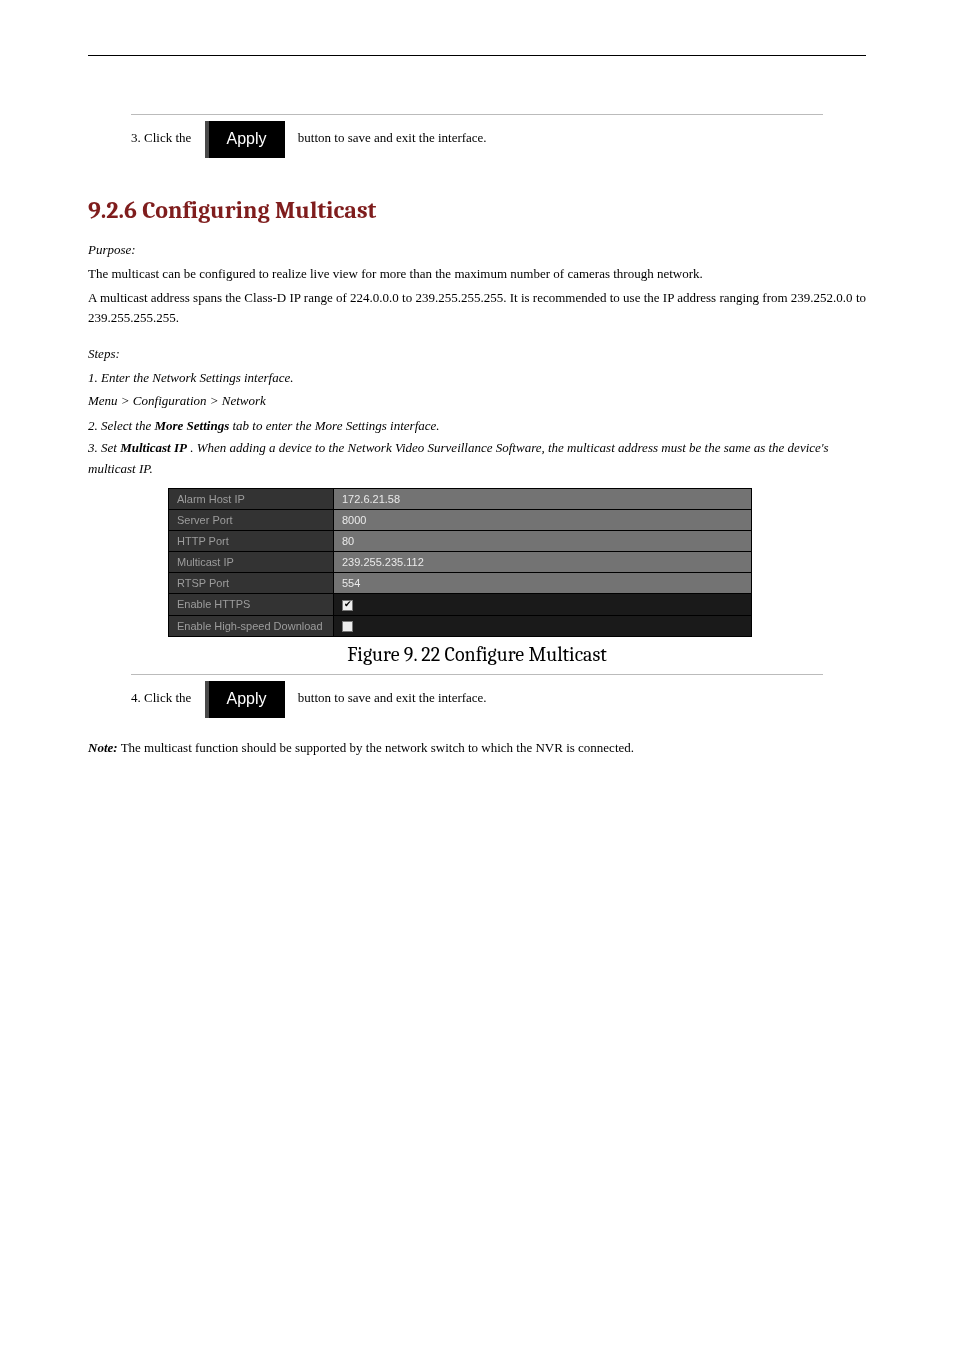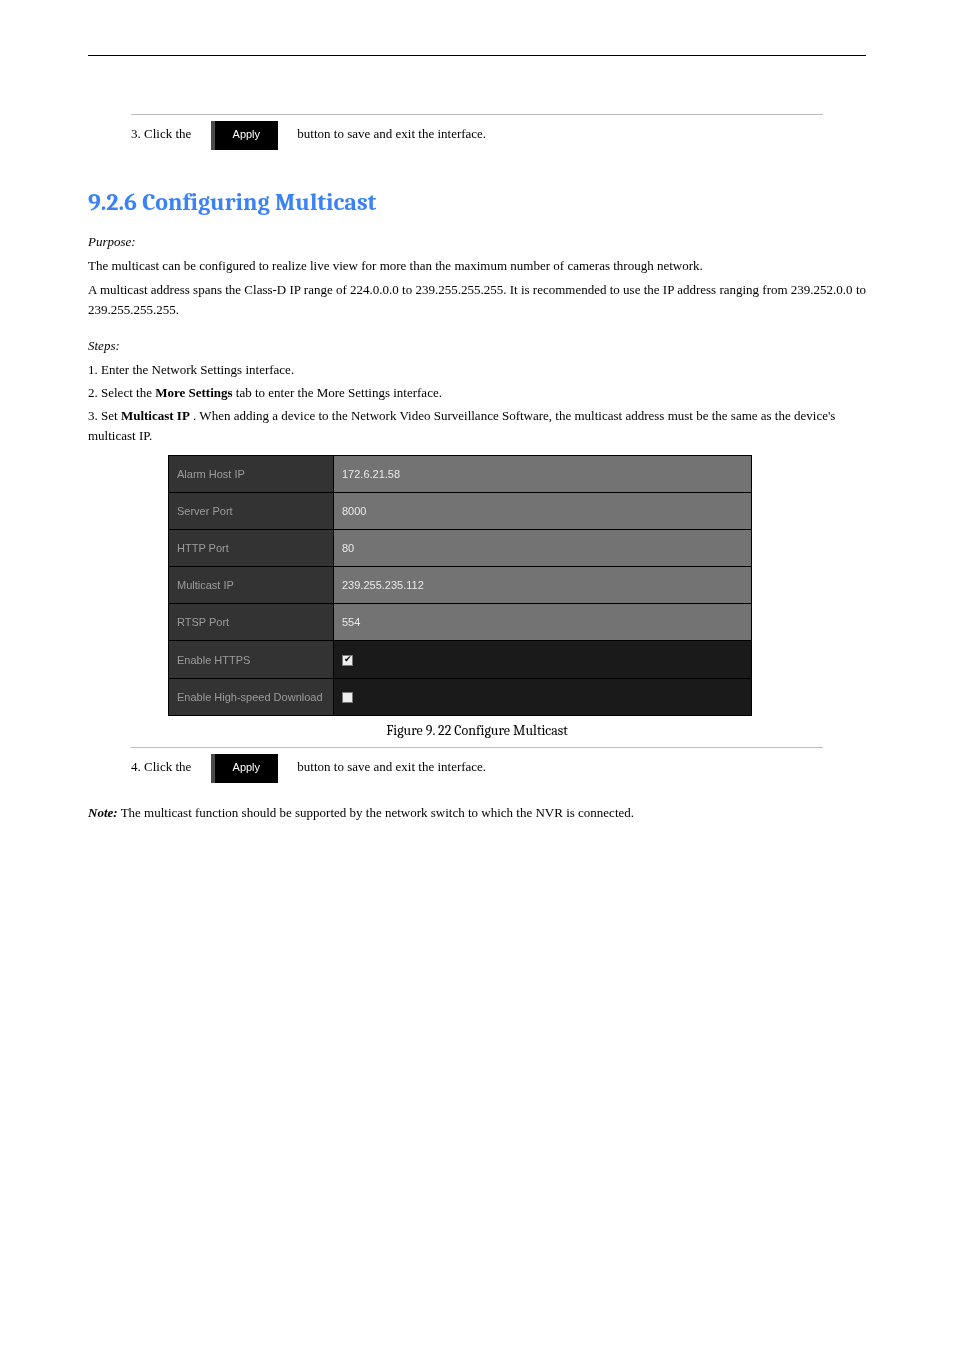--- a/index.html
+++ b/index.html
@@ -25,67 +25,67 @@
   }
   .step-line {
     margin-left: 43px;
     margin-bottom: 4px;
     line-height: 1.6;
   }
   .apply-btn {
     display: inline-block;
     background: #000;
     color: #fff;
-    font-size: 11px;
+    font-size: 16px;
     font-family: Arial, sans-serif;
     padding: 5px 18px 6px 18px;
     border-left: 4px solid #4a4a4a;
     vertical-align: middle;
-    margin: 0 16px;
+    margin: 0 10px;
   }
   .section-heading {
     font-size: 24px;
     font-family: Cambria, "Times New Roman", serif;
     margin: 38px 0 8px 0;
-    color: #3b82f6;
+    color: #7f1d1d;
   }
   .subhead {
     font-style: italic;
     margin-top: 18px;
     margin-bottom: 6px;
   }
   .body-para {
     line-height: 1.55;
     margin-bottom: 4px;
     text-align: justify;
   }
   .note-row {
     margin-top: 20px;
     margin-bottom: 0;
     line-height: 1.6;
   }
-  .steps-block { margin-top: 6px; }
+  .steps-block { margin-top: 6px; font-style: italic; }
   .step-num {
     margin-bottom: 2px;
     line-height: 1.6;
   }
   .step-path {
     margin-bottom: 4px;
     line-height: 1.6;
   }
   .config-table {
     width: 584px;
     margin: 8px auto 6px 80px;
     border-collapse: collapse;
     font-family: Arial, sans-serif;
     font-size: 11px;
   }
   .config-table td {
     border: 1px solid #000;
-    padding: 12px 8px;
+    padding: 4px 8px;
     height: 21px;
     vertical-align: middle;
   }
   .config-table td.label-cell {
     width: 165px;
     background: #333333;
     color: #9c9c9c;
   }
   .config-table td.value-cell {
     background: #737373;
@@ -108,21 +108,21 @@
     content: "✔";
     position: absolute;
     font-size: 9px;
     color: #000;
     left: 1px;
     top: -2px;
   }
   .fig-caption {
     text-align: center;
     font-family: Cambria, "Times New Roman", serif;
-    font-size: 14px;
+    font-size: 20px;
     margin: 6px 0 8px 0;
   }
 </style>
 </head>
 <body>
 
 <div class="page">
   <div class="top-rule"></div>
 
   <div class="thin-rule"></div>
@@ -140,20 +140,21 @@
   <p class="body-para">The multicast can be configured to realize live view for more than the maximum number of cameras through network.</p>
   <p class="body-para">A multicast address spans the Class-D IP range of 224.0.0.0 to 239.255.255.255. It is recommended to use the IP address ranging from 239.252.0.0 to 239.255.255.255.</p>
 
   <p class="subhead">Steps:</p>
 
   <div class="steps-block">
     <p class="step-num">
       <span>1.</span>
       <span>Enter the Network Settings interface.</span>
     </p>
+    <p class="step-path">Menu &gt; Configuration &gt; Network</p>
 
     <p class="step-num">
       <span>2.</span>
       <span>Select the </span>
       <b>More Settings</b>
       <span> tab to enter the More Settings interface.</span>
     </p>
 
     <p class="step-num">
       <span>3.</span>

